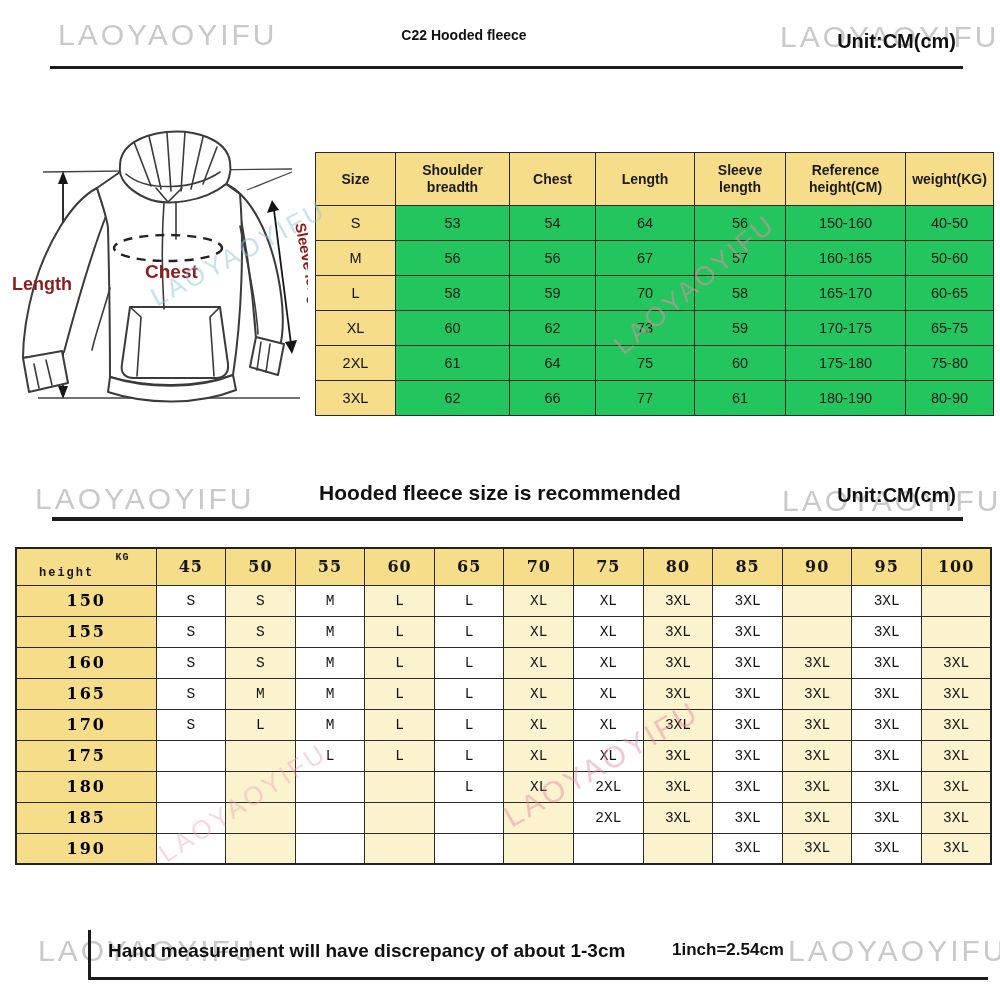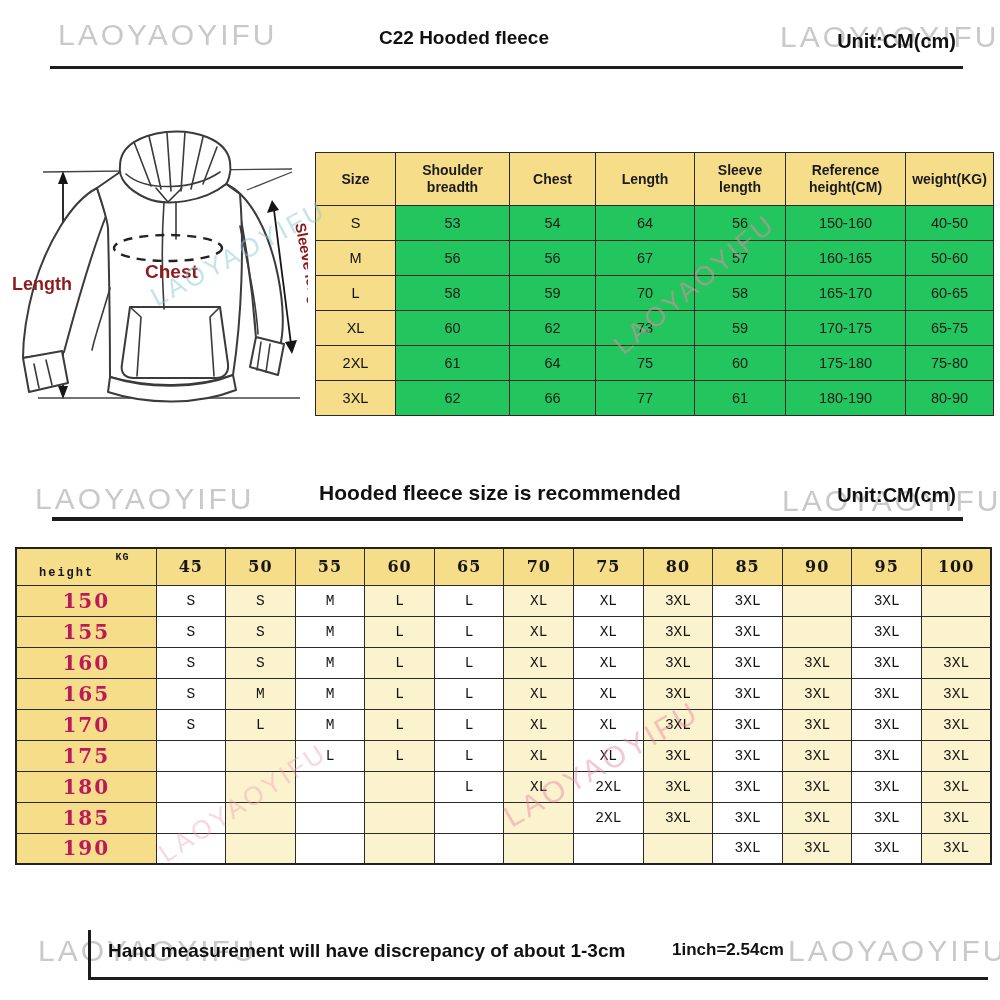--- a/index.html
+++ b/index.html
@@ -17,21 +17,21 @@
   .wm-pink1{left:628px;top:330px;transform:rotate(-40deg);transform-origin:left bottom;
             color:rgba(233,135,165,.55);font-size:27px;z-index:3;}
   .wm-teal1{left:160px;top:282px;transform:rotate(-28deg);transform-origin:left bottom;
             color:rgba(140,200,215,.5);font-size:26px;z-index:3;}
   .wm-pink2{left:515px;top:800px;transform:rotate(-30deg);transform-origin:left bottom;
             color:rgba(228,130,160,.45);font-size:30px;z-index:3;}
   .wm-pink3{left:170px;top:838px;transform:rotate(-33deg);transform-origin:left bottom;
             color:rgba(238,160,180,.42);font-size:26px;z-index:3;}
   
   .page-title{position:absolute;left:0;top:27px;width:928px;text-align:center;
-              font-size:19px;font-weight:bold;z-index:1;}
+              font-size:14px;font-weight:bold;z-index:1;}
   .unit-top{position:absolute;left:0;top:30px;width:956px;text-align:right;
             font-size:20px;font-weight:bold;z-index:1;}
   .rule{position:absolute;background:#1c1c1c;z-index:1;}
   .rule-top{left:50px;top:66px;width:913px;height:3px;}
   .rule-mid{left:52px;top:517px;width:911px;height:4px;}
   .sec2-title{position:absolute;left:0;top:481px;width:1000px;text-align:center;
               font-size:21px;font-weight:bold;z-index:1;}
   .unit-mid{position:absolute;left:0;top:484px;width:956px;text-align:right;
             font-size:20px;font-weight:bold;z-index:1;}
   
@@ -49,21 +49,21 @@
   
   .rec-table{position:absolute;left:15px;top:547px;width:975px;z-index:1;
              border-collapse:collapse;table-layout:fixed;border:2px solid #222;}
   .rec-table th,.rec-table td{border:1.5px solid #2a2a2a;text-align:center;
              vertical-align:middle;padding:0;}
   .rec-table thead tr{height:37px;padding-left:40px;}
   .rec-table thead th{background:var(--yellow);font-family:"DejaVu Serif",serif;
              font-weight:bold;font-size:16px;letter-spacing:1px;color:#161616;}
   .rec-table tbody tr{height:31px;}
   .rec-table tbody th{background:var(--yellow);font-family:"DejaVu Serif",serif;
-             font-weight:bold;font-size:20px;letter-spacing:2px;color:#be185d;}
+             font-weight:bold;font-size:16px;letter-spacing:2px;color:#000000;}
   .rec-table tbody td{background:#fff;font-family:"Liberation Mono",monospace;
              font-size:14.5px;color:#141414;}
   .rec-table tbody td:nth-child(2n+3){background:var(--cream);}
   .corner{position:relative;}
   .corner .kg{position:absolute;top:3px;right:26px;font-size:10px;letter-spacing:1px;
              font-family:"Liberation Mono",monospace;font-weight:bold;}
   .corner .hgt{position:absolute;bottom:5px;left:22px;font-size:12px;letter-spacing:2px;
              font-family:"Liberation Mono",monospace;font-weight:bold;}
   
   .bracket{position:absolute;left:88px;top:930px;width:897px;height:47px;

